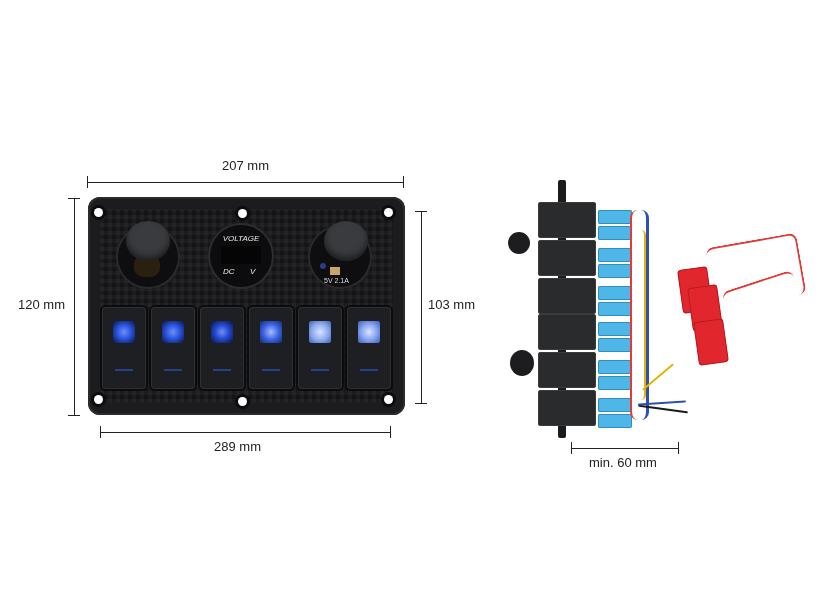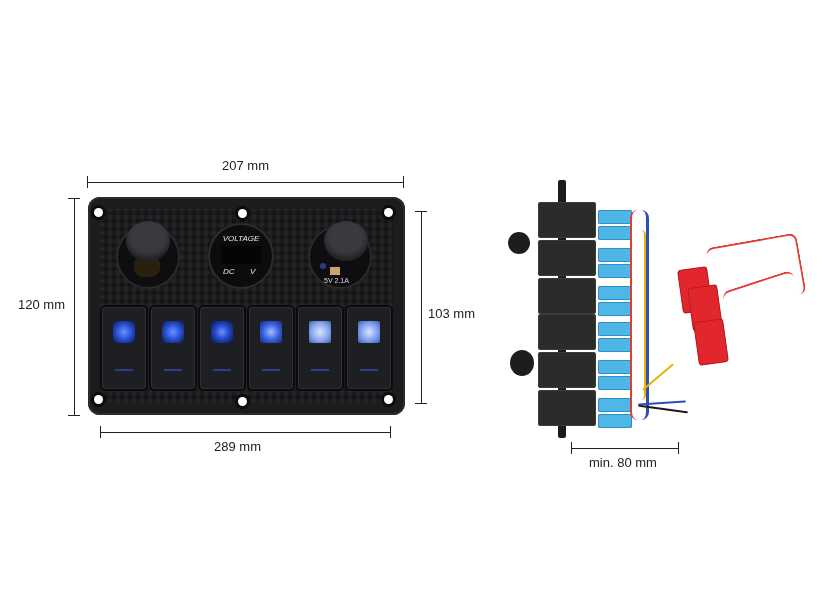--- a/index.html
+++ b/index.html
@@ -49,21 +49,21 @@
 </div>
 
 <div>
   <div class="dim-label" style="left:18px;top:297px;">120 mm</div>
   <div class="vline" style="left:74px;top:198px;height:217px;"></div>
   <div class="tick-h" style="left:68px;top:198px;"></div>
   <div class="tick-h" style="left:68px;top:415px;"></div>
 </div>
 
 <div>
-  <div class="dim-label" style="left:428px;top:306px;">103 mm</div>
+  <div class="dim-label" style="left:428px;top:297px;">103 mm</div>
   <div class="vline" style="left:421px;top:211px;height:192px;"></div>
   <div class="tick-h" style="left:415px;top:211px;"></div>
   <div class="tick-h" style="left:415px;top:403px;"></div>
 </div>
 
 <div>
   <div class="hline" style="left:100px;top:432px;width:291px;"></div>
   <div class="tick-v" style="left:100px;top:426px;"></div>
   <div class="tick-v" style="left:390px;top:426px;"></div>
   <div class="dim-label" style="left:214px;top:439px;">289 mm</div>
@@ -161,14 +161,14 @@
   <div class="wire" style="left:196px;top:100px;width:74px;height:40px;border-top:2px solid #e53935;transform:rotate(-18deg);"></div>
   <div class="wire" style="left:108px;top:228px;width:50px;height:2px;background:#1a1a1a;transform:rotate(8deg);"></div>
   <div class="wire" style="left:108px;top:222px;width:48px;height:2px;background:#2f4fb8;transform:rotate(-4deg);"></div>
   <div class="wire" style="left:108px;top:196px;width:40px;height:2px;background:#e8b400;transform:rotate(-40deg);"></div>
 </div>
 
 <div>
   <div class="hline" style="left:571px;top:448px;width:107px;"></div>
   <div class="tick-v" style="left:571px;top:442px;"></div>
   <div class="tick-v" style="left:678px;top:442px;"></div>
-  <div class="dim-label" style="left:589px;top:455px;">min. 80 mm</div>
+  <div class="dim-label" style="left:589px;top:455px;">min. 60 mm</div>
 </div>
 
 </body></html>

